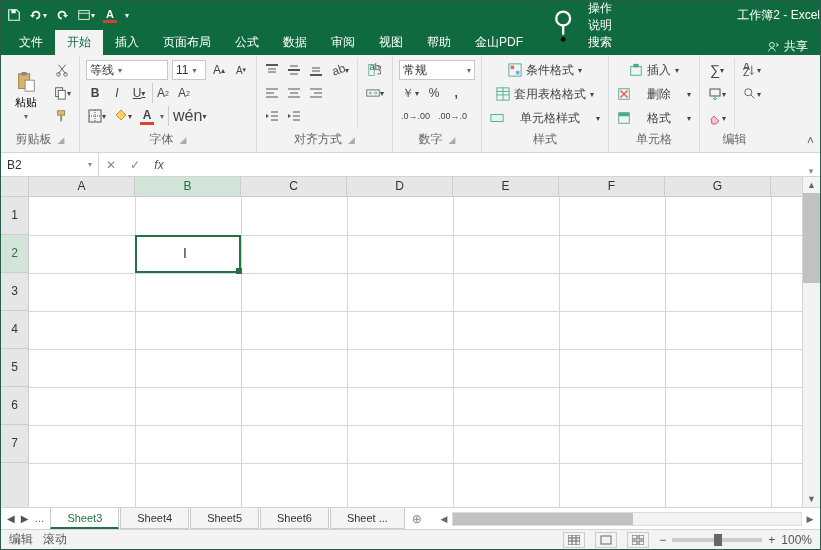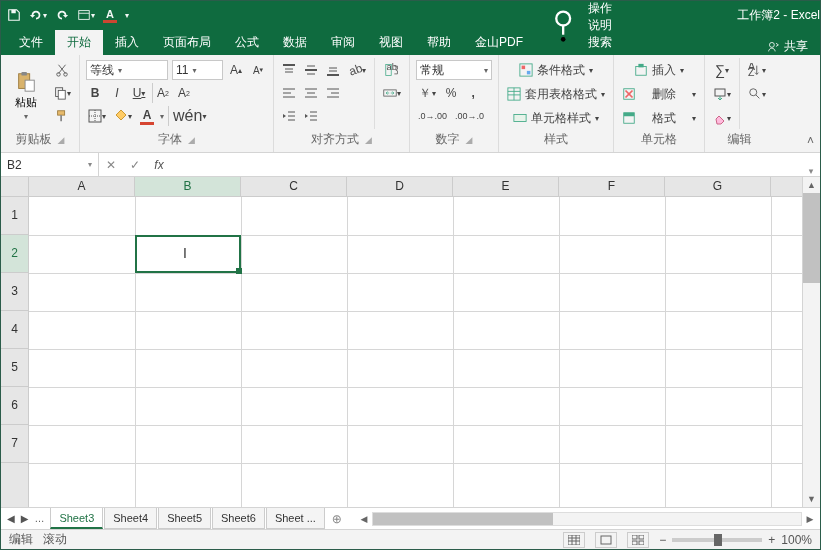--- a/index.html
+++ b/index.html
@@ -26,21 +26,21 @@
 .gbody{display:flex;gap:6px;flex:1}
 .bigbtn{width:38px;display:flex;flex-direction:column;align-items:center;justify-content:center;gap:2px;padding-top:4px}
 .bigbtn svg{width:22px;height:22px}
 .col{display:flex;flex-direction:column;gap:3px;justify-content:flex-start;padding-top:2px}
 .row{display:flex;align-items:center;gap:4px}
 .rbtn{min-width:18px;height:20px;display:flex;align-items:center;justify-content:center;color:#444;padding:0 2px}
 .rbtn svg{width:14px;height:14px;fill:#505050}
 .combo{height:20px;border:1px solid #c8c8c8;background:#fff;display:flex;align-items:center;padding:0 3px;font-size:11px;color:#333;gap:4px}
 .combo .dd{font-size:8px;color:#666}
 .fontname{width:82px}
-.fontsize{width:51px}
+.fontsize{width:34px}
 .uline{text-decoration:underline}
 .red{background:#d64531;width:14px;height:3px;display:inline-block}
 .ribbon .collapse{position:absolute;right:6px;bottom:4px;color:#666}
 .fbar{height:24px;background:#fff;border-bottom:1px solid #d4d4d4;display:flex;align-items:flex-end}
 .namebox{width:98px;height:100%;border-right:1px solid #d4d4d4;display:flex;align-items:center;padding:0 6px;gap:6px;font-size:12px;color:#333}
 .namebox .dd{font-size:8px;color:#888;margin-left:auto}
 .fxbtn{width:24px;height:100%;display:flex;align-items:center;justify-content:center;color:#888}
 .fxbtn.fx{font-style:italic;color:#555;font-size:12px}
 .fxinput{flex:1;height:100%;padding:0 6px}
 .fexpand{width:18px;text-align:center;color:#888;font-size:9px}
@@ -59,21 +59,21 @@
 .selcell{position:absolute;left:106px;top:38px;width:106px;height:38px;border:2px solid #217346;background:#fff}
 .selcell::after{content:"";position:absolute;right:-3px;bottom:-3px;width:6px;height:6px;background:#217346}
 .cursor{position:absolute;left:154px;top:48px;font-size:14px;color:#333}
 .vscroll{width:18px;background:#f3f3f3;border-left:1px solid #d4d4d4;display:flex;flex-direction:column}
 .vscroll .arr{height:16px;text-align:center;font-size:9px;color:#666;line-height:16px}
 .vscroll .thumb{background:#c1c1c1;height:90px}
 .vscroll .track{flex:1}
 .tabstrip{height:22px;border-top:1px solid #d4d4d4;display:flex;align-items:center;background:#fff}
 .tsnav{display:flex;align-items:center;gap:6px;padding:0 6px;color:#555}
 .tsnav span{font-size:10px}
-.sheettab{height:100%;padding:0 8px;display:flex;align-items:center;border:1px solid #ccc;border-top:none;margin-right:1px;background:#f4f4f4;color:#333;font-size:11px}
+.sheettab{height:100%;padding:0 16px;display:flex;align-items:center;border:1px solid #ccc;border-top:none;margin-right:1px;background:#f4f4f4;color:#333;font-size:11px}
 .sheettab.active{background:#fff;border-bottom:2px solid #217346;color:#217346}
 .addsheet{width:22px;text-align:center;color:#888}
 .hscroll{flex:1;display:flex;align-items:center;margin-left:8px;margin-right:2px}
 .hscroll .arr{width:16px;text-align:center;font-size:9px;color:#666}
 .hscroll .track{flex:1;height:14px;background:#f3f3f3;position:relative;border:1px solid #ddd}
 .hscroll .thumb{position:absolute;left:0;width:180px;top:0;bottom:0;background:#c1c1c1}
 .status{height:20px;background:#f3f3f3;border-top:1px solid #d4d4d4;display:flex;align-items:center;padding:0 8px;font-size:11px;color:#555;gap:10px}
 .status .spacer{flex:1}
 .viewbtn{width:22px;height:16px;border:1px solid #ccc;display:flex;align-items:center;justify-content:center}
 .viewbtn svg{width:12px;height:10px;fill:#666}
@@ -395,21 +395,21 @@
       <div class="row rbtn" style="gap:4px">
             <svg viewBox="0 0 16 16" width="16" height="16">
               <rect x="1" y="1" width="14" height="14" fill="none" stroke="#4a8"></rect>
               <line x1="1" y1="5" x2="15" y2="5" stroke="#4a8"></line>
               <line x1="1" y1="9" x2="15" y2="9" stroke="#4a8"></line>
               <line x1="8" y1="1" x2="8" y2="15" stroke="#4a8"></line>
             </svg>
             <span>套用表格格式</span>
             <span style="font-size:8px">▾</span>
           </div>
-      <div class="row rbtn" style="gap:4px">
+      <div class="row rbtn" style="gap:16px">
             <svg viewBox="0 0 16 16" width="16" height="16">
               <rect x="1" y="4" width="14" height="8" fill="#e8f3ea" stroke="#4a8"></rect>
             </svg>
             <span>单元格样式</span>
             <span style="font-size:8px">▾</span>
           </div>
     </div>
       </div>
     <div class="glabel">
         <span>样式</span>

